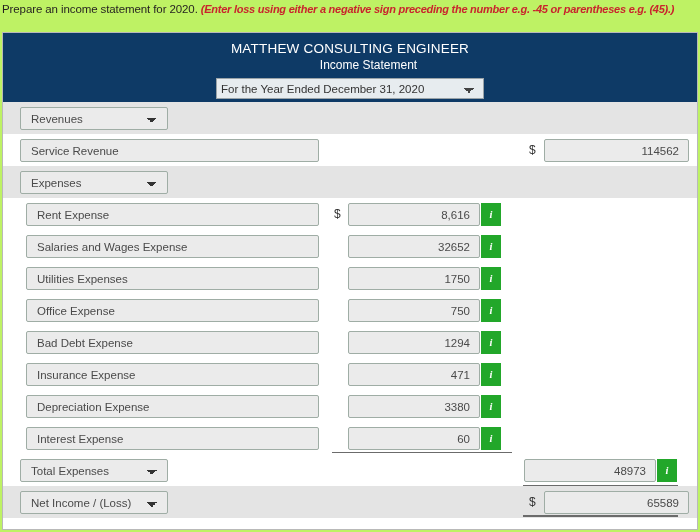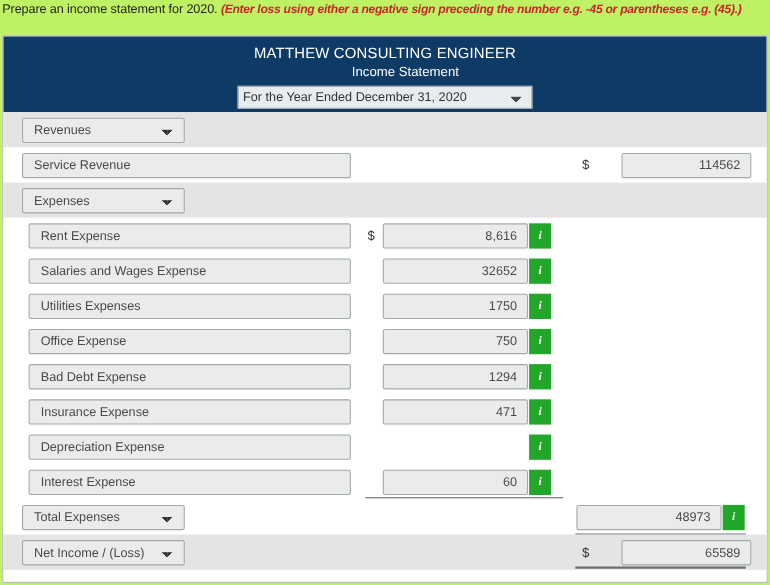--- a/index.html
+++ b/index.html
@@ -118,21 +118,21 @@
     background: #ebebeb;
     border: 1px solid #9fada5;
     border-radius: 2px;
     font-family: "Liberation Sans", sans-serif;
     font-size: 11.5px; color: #4a4a4a;
     text-align: right;
     padding-right: 9px;
     outline: none;
   }
   .num-input.mid   { left: 345px; width: 132px; }
-  .num-input.right { left: 562px; width: 118px; }
+  .num-input.right { left: 541px; width: 145px; }
   .num-input.right-wide { left: 521px; width: 132px; }
 
   .dollar {
     position: absolute; top: 9px;
     font-size: 12px; color: #333;
   }
   .dollar.mid   { left: 331px; }
   .dollar.right { left: 526px; }
 
   .info-icon {
@@ -219,20 +219,21 @@
           <input class="num-input mid" readonly="" value="1294" style="">
           <div class="info-icon mid">i</div>
         </div>
         <div class="row">
           <input class="label-input lvl2" readonly="" value="Insurance Expense" style="">
           <input class="num-input mid" readonly="" value="471" style="">
           <div class="info-icon mid">i</div>
         </div>
         <div class="row">
           <input class="label-input lvl2" readonly="" value="Depreciation Expense" style="">
+          <input class="num-input mid" readonly="" value="3380" style="">
           <div class="info-icon mid">i</div>
         </div>
         <div class="row">
           <input class="label-input lvl2" readonly="" value="Interest Expense" style="">
           <input class="num-input mid" readonly="" value="60" style="">
           <div class="info-icon mid">i</div>
           <div class="rule sub-mid"></div>
         </div>
       </div>
 

